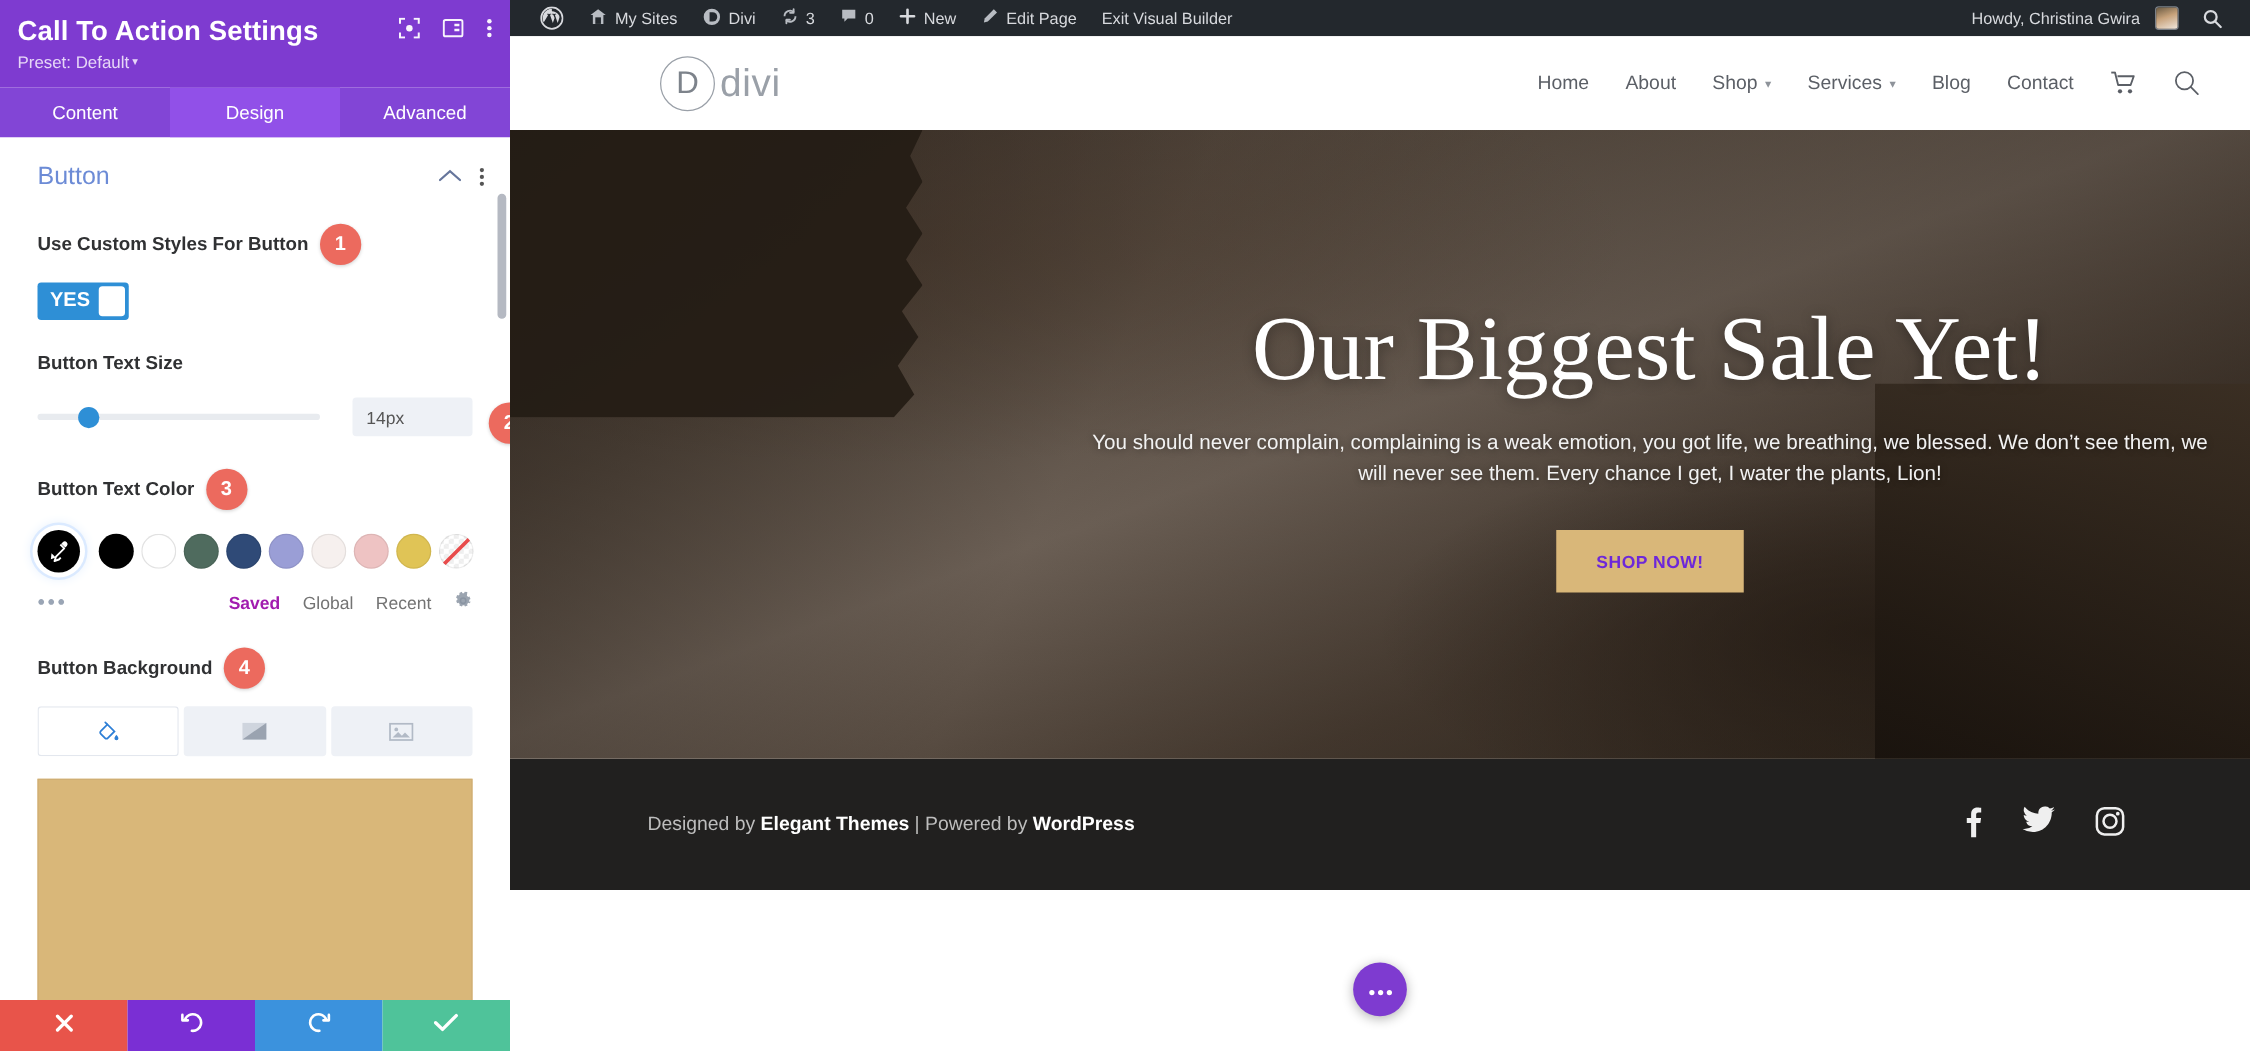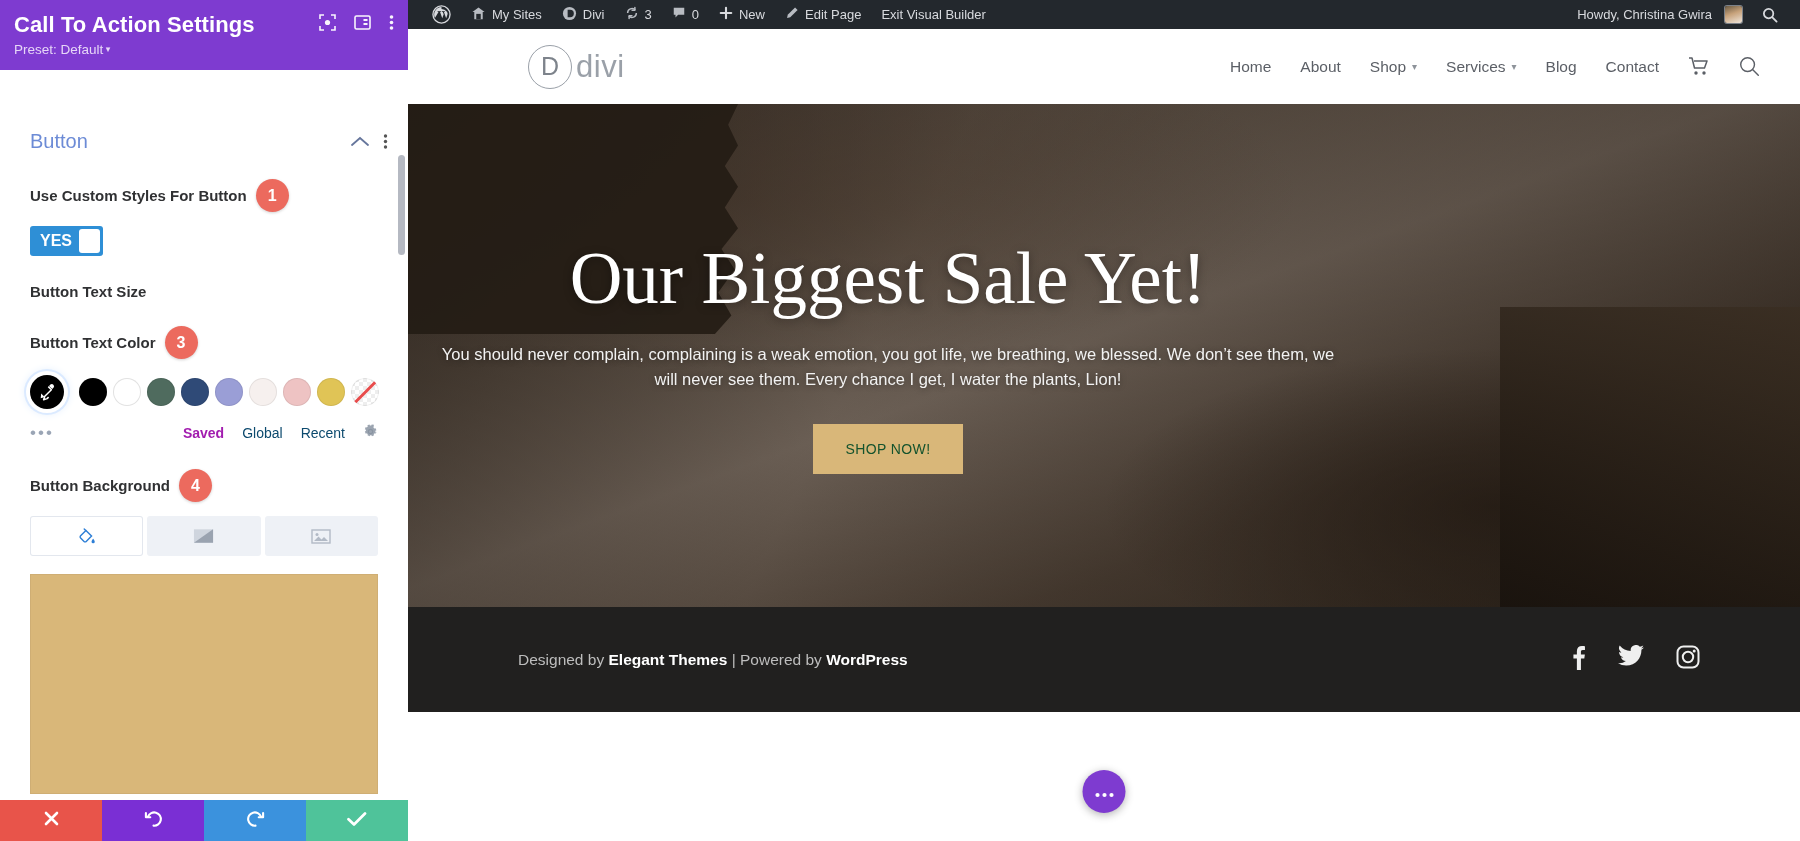--- a/index.html
+++ b/index.html
@@ -127,21 +127,21 @@
     content: ""; position: absolute; left: -3px; top: 12px;
     width: 36px; height: 3px; background: #e84b4b;
     transform: rotate(-45deg);
   }
 
   .meta-row {
     display: flex; align-items: center; margin-top: 14px;
     font-size: 14px;
   }
   .meta-dots { color: #9aa5b5; letter-spacing: 2px; flex: 1; font-size: 17px; }
-  .meta-link { margin-left: 18px; cursor: pointer; color: #0c4a6e; }
+  .meta-link { margin-left: 18px; cursor: pointer; color: #737373; }
   .meta-link.active { color: #a21caf; font-weight: bold; }
   .gear-icon { margin-left: 18px; color: #8a94a2; cursor: pointer; }
 
   .bg-tabs { display: flex; gap: 4px; margin-top: 14px; }
   .bg-tab {
     flex: 1; height: 40px; display: flex; align-items: center;
     justify-content: center; background: #eef1f6; border-radius: 3px;
     cursor: pointer;
   }
   .bg-tab.active { background: #fff; box-shadow: inset 0 0 0 1px #e3e7ee; }
@@ -208,21 +208,21 @@
   }
   .nav-item { display: flex; align-items: center; gap: 6px; cursor: pointer; }
   .nav-caret { font-size: 10px; color: #8e939a; }
 
   .hero {
     position: relative; height: 503px; overflow: hidden;
     background:
       radial-gradient(ellipse 60% 50% at 22% 18%, rgba(90,70,55,.55), transparent 70%),
       radial-gradient(ellipse 40% 45% at 78% 80%, rgba(40,30,22,.75), transparent 70%),
       linear-gradient(160deg,#4b4038 0%,#6d6054 28%,#8e8074 48%,#5a4c40 72%,#32291f 100%);
-    display: flex; flex-direction: column; align-items: flex-start;
+    display: flex; flex-direction: column; align-items: flex-end;
     justify-content: center;
   }
   .hero::before {
     content: ""; position: absolute; inset: 0;
     background:
       linear-gradient(115deg, rgba(25,18,12,.62) 0%, rgba(25,18,12,.30) 35%, rgba(25,18,12,.55) 100%);
   }
   .hero-ink {
     position: absolute; left: 0; top: 0; width: 330px; height: 230px;
     background: #241c15; opacity: .92;
@@ -238,22 +238,22 @@
     font-size: 73px; line-height: 82px; font-weight: normal;
     text-shadow: 0 2px 10px rgba(0,0,0,.35);
   }
   .hero-sub {
     color: #f2f2f2; font-size: 16.5px; line-height: 25px;
     margin: 22px auto 0; width: 910px;
     text-shadow: 0 1px 6px rgba(0,0,0,.4);
   }
   .hero-cta {
     display: inline-block; margin-top: 32px;
-    background: #d9b779; color: #14532d;
-    font-size: 14px; font-weight: normal; letter-spacing: .4px;
+    background: #d9b779; color: #6d28d9;
+    font-size: 14px; font-weight: bold; letter-spacing: .4px;
     padding: 17px 32px; cursor: pointer;
   }
 
   .site-footer {
     height: 105px; background: #21201f; display: flex; align-items: center;
     padding: 0 100px 0 110px; color: #bdbdbd; font-size: 15.5px;
   }
   .footer-strong { color: #fff; font-weight: bold; }
   .footer-social { margin-left: auto; display: flex; gap: 32px; color: #efefef; }
   .fs-icon { cursor: pointer; }
@@ -298,20 +298,25 @@
         <span class="hicon">
           <svg width="5" height="17" viewBox="0 0 5 17">
               <circle cx="2.5" cy="3" r="1.8" fill="#fff"></circle>
               <circle cx="2.5" cy="8.5" r="1.8" fill="#fff"></circle>
               <circle cx="2.5" cy="14" r="1.8" fill="#fff"></circle>
             </svg>
         </span>
       </div>
     </div>
 
+    <div class="tabs">
+      <div class="tab">Content</div>
+      <div class="tab active">Design</div>
+      <div class="tab">Advanced</div>
+    </div>
 
     <div class="panel-body">
 
       <div class="section-head">
         <div class="section-title">Button</div>
         <span class="chev-up">
           <svg width="18" height="11" viewBox="0 0 18 11">
               <path d="M1 9L9 2l8 7" fill="none" stroke="#66769c" stroke-width="1.8" stroke-linecap="round"></path>
             </svg>
         </span>
@@ -327,20 +332,27 @@
       <div class="field">
         <span class="field-label">Use Custom Styles For Button</span><span class="badge">1</span>
         <div class="toggle">
           <span class="toggle-text">YES</span>
           <span class="toggle-knob"></span>
         </div>
       </div>
 
       <div class="field">
         <span class="field-label">Button Text Size</span>
+        <div class="slider-row">
+          <div class="slider-track">
+            <div class="slider-knob"></div>
+          </div>
+          <input class="slider-value" value="14px" style="">
+          <span class="badge" style="position:absolute; right:-16px; top:40px;">2</span>
+        </div>
       </div>
 
       <div class="field">
         <span class="field-label">Button Text Color</span><span class="badge">3</span>
 
         <div class="swatch-row">
           <div class="swatch picker">
             <svg width="18" height="18" viewBox="0 0 18 18">
               <path d="M12.4 1.6a2.2 2.2 0 013.1 3.1l-1.3 1.3-3.1-3.1 1.3-1.3z" fill="#fff"></path>
               <path d="M10.3 3.6l3.1 3.1-6.6 6.6-1.2 3.5 3.5-1.2 1.5-1.5" fill="none" stroke="#fff" stroke-width="1.5" stroke-linejoin="round"></path>

